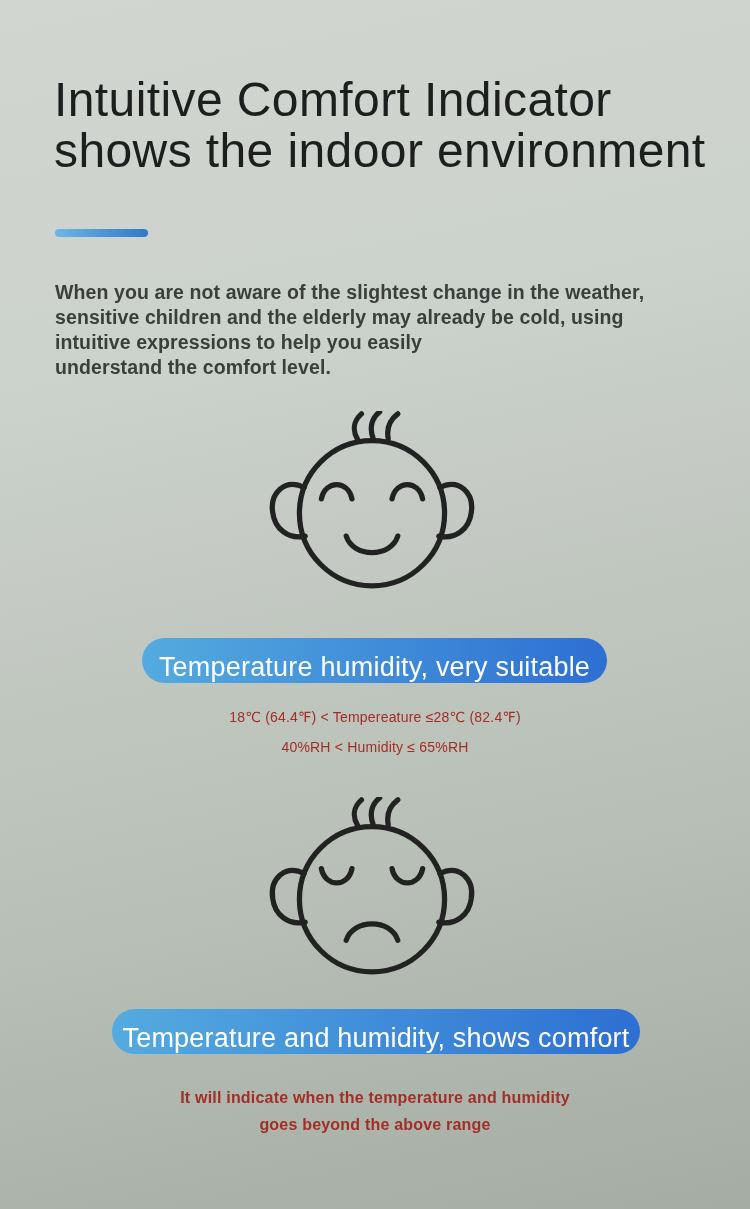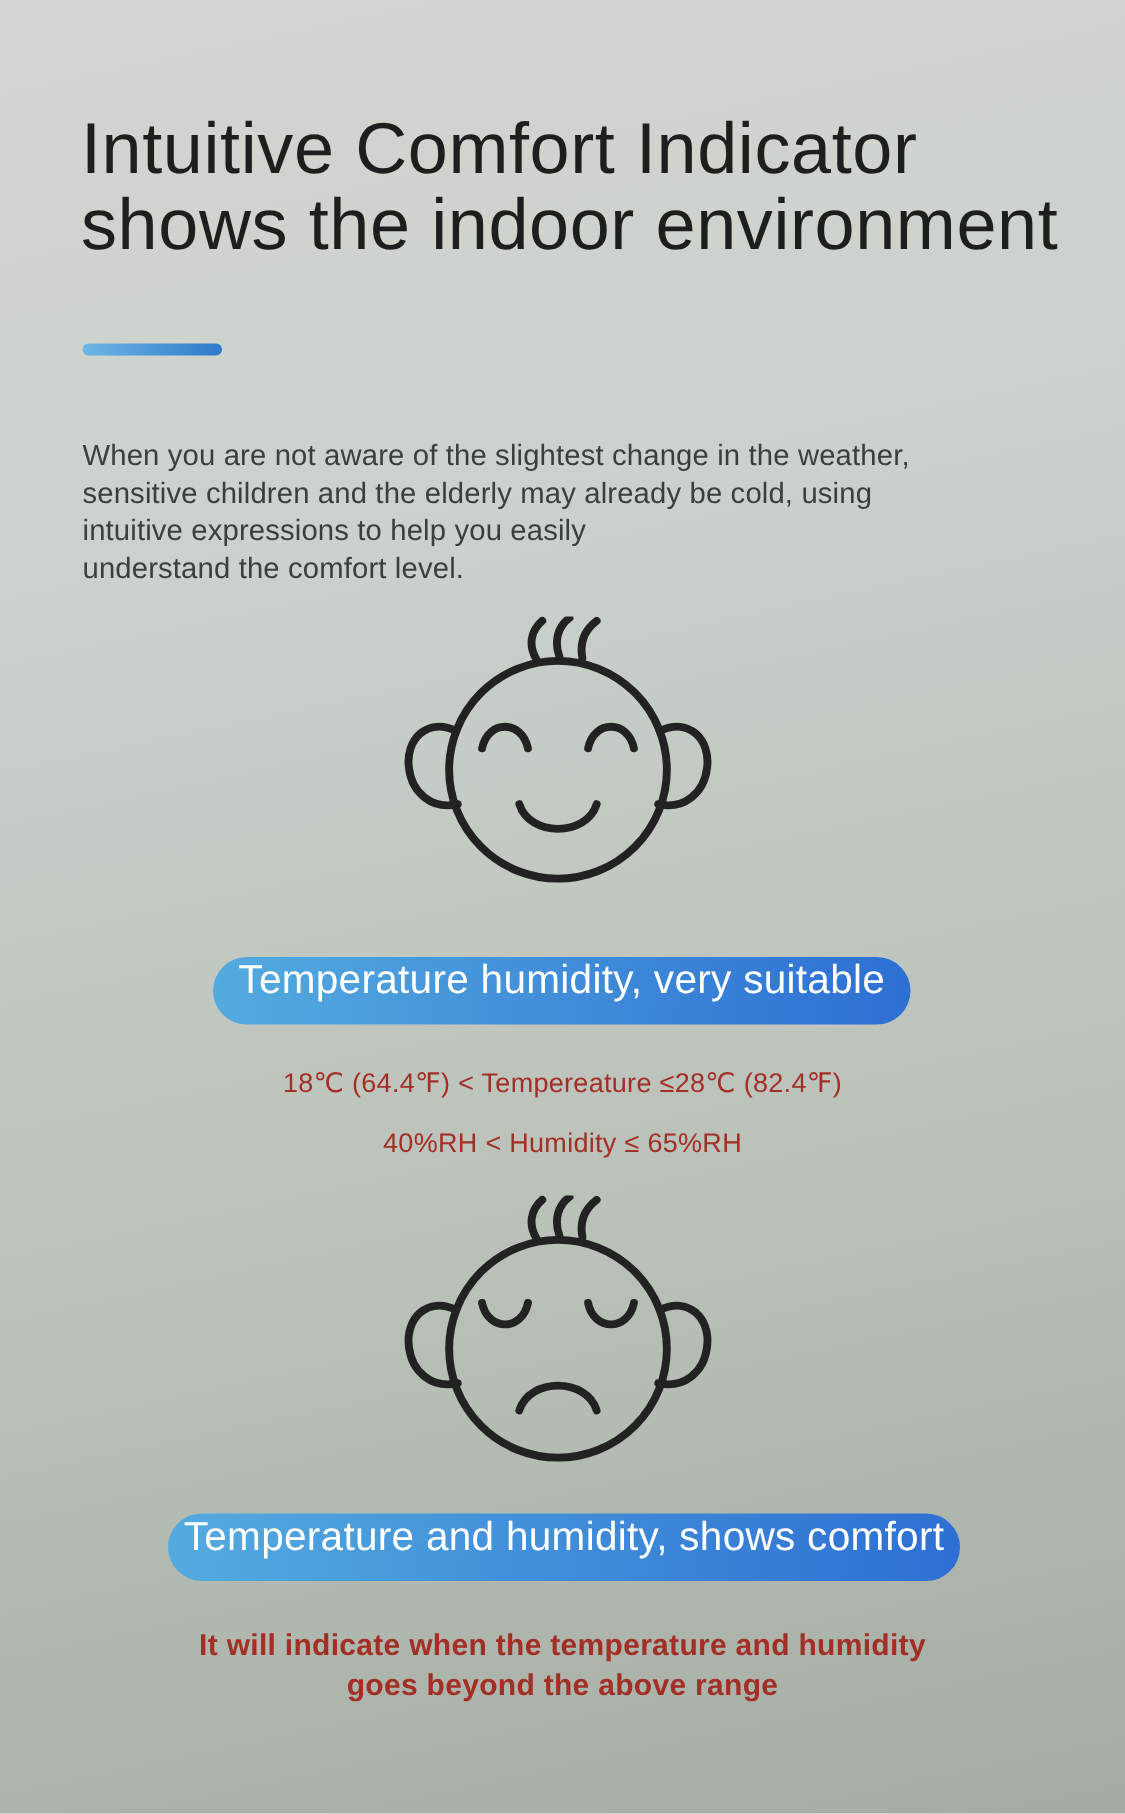--- a/index.html
+++ b/index.html
@@ -34,24 +34,24 @@
     left: 55px;
     top: 229px;
     width: 93px;
     height: 8px;
     border-radius: 4px;
     background: linear-gradient(90deg, var(--divider-start, #6db6e3), var(--divider-end, #2f79cb));
   }
   .intro {
     position: absolute;
     left: 55px;
-    top: 292px;
+    top: 280px;
     font-size: 19.5px;
     line-height: 25px;
-    font-weight: 400;
+    font-weight: 700;
     color: var(--body-text, #3a3f3c);
     white-space: pre-line;
     letter-spacing: 0.1px;
   }
   .face {
     position: absolute;
     left: 262px;
     width: 220px;
     height: 191px;
   }
@@ -62,40 +62,40 @@
     stroke-width: 5.5;
     stroke-linecap: round;
   }
   .face-happy { top: 411px; }
   .face-sad   { top: 797px; }
   .banner {
     position: absolute;
     height: 45px;
     border-radius: 23px;
     display: flex;
-    align-items: flex-start;
+    align-items: flex-end;
     justify-content: center;
     background: linear-gradient(92deg, var(--banner-start, #54abdf), var(--banner-end, #2d6fd3));
     color: var(--banner-text, #ffffff);
     font-size: 27px;
     font-weight: 500;
     letter-spacing: 0.2px;
   }
   .banner-1 { left: 142px; top: 638px; width: 465px; }
   .banner-2 { left: 112px; top: 1009px; width: 528px; }
   .note {
     position: absolute;
     left: 0;
     width: 750px;
     text-align: center;
     color: var(--note-red, #a22e26);
     white-space: pre-line;
   }
-  .note-1 { top: 702px; font-size: 18px; line-height: 40px; font-weight: 500; letter-spacing: 0.2px; }
-  .note-2 { top: 1084px; font-size: 20px; line-height: 27px; font-weight: 600; letter-spacing: 0.2px; }
+  .note-1 { top: 702px; font-size: 14px; line-height: 30px; font-weight: 500; letter-spacing: 0.2px; }
+  .note-2 { top: 1084px; font-size: 16px; line-height: 27px; font-weight: 600; letter-spacing: 0.2px; }
 </style>
 </head>
 <body>
 
 <div class="page">
 
   <h1 class="page-title">Intuitive Comfort Indicator
 shows the indoor environment</h1>
 
   <div class="divider"></div>

